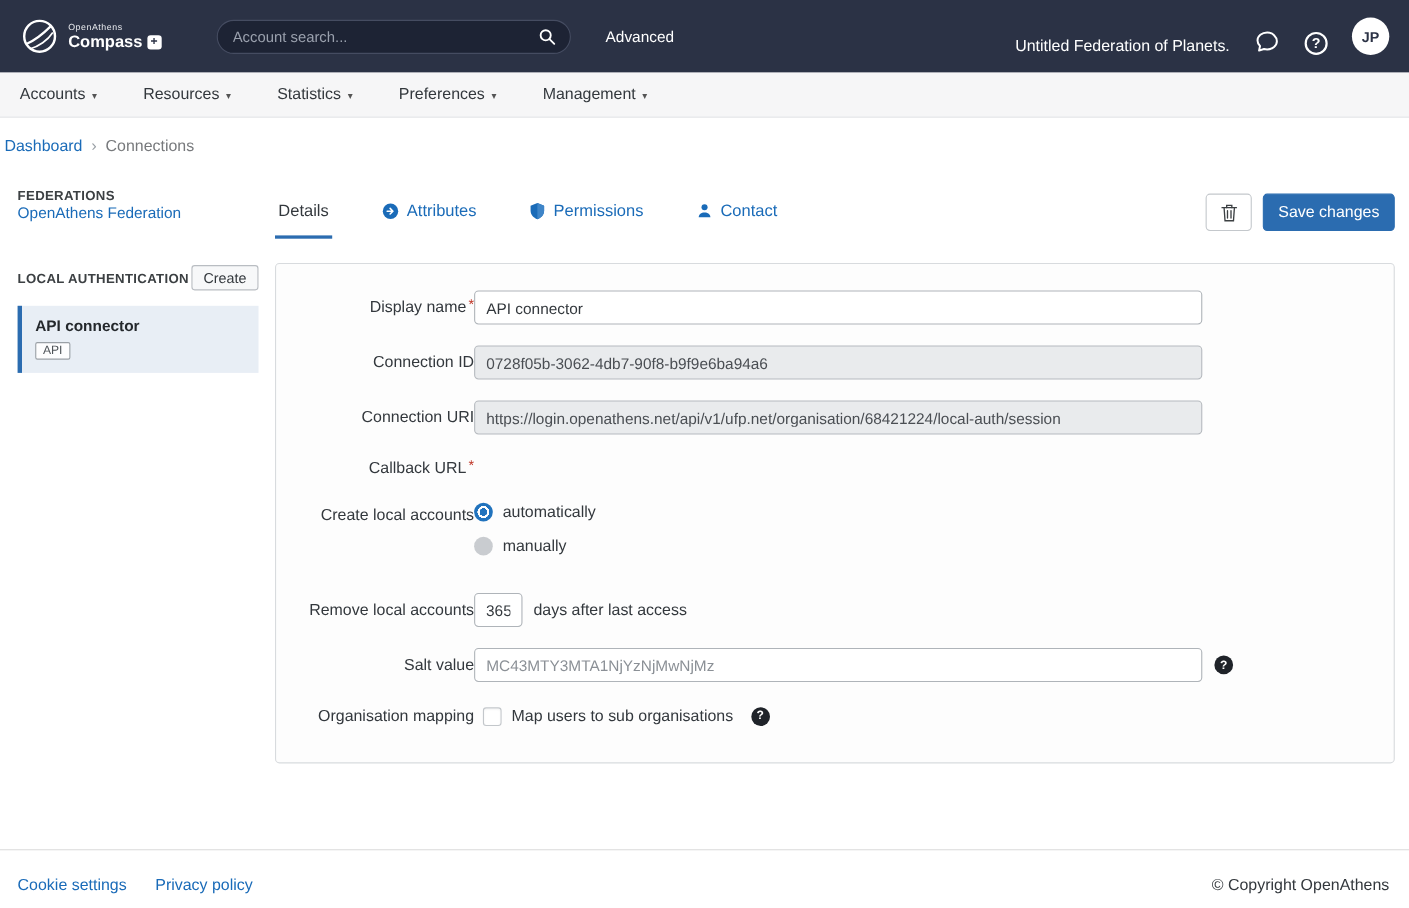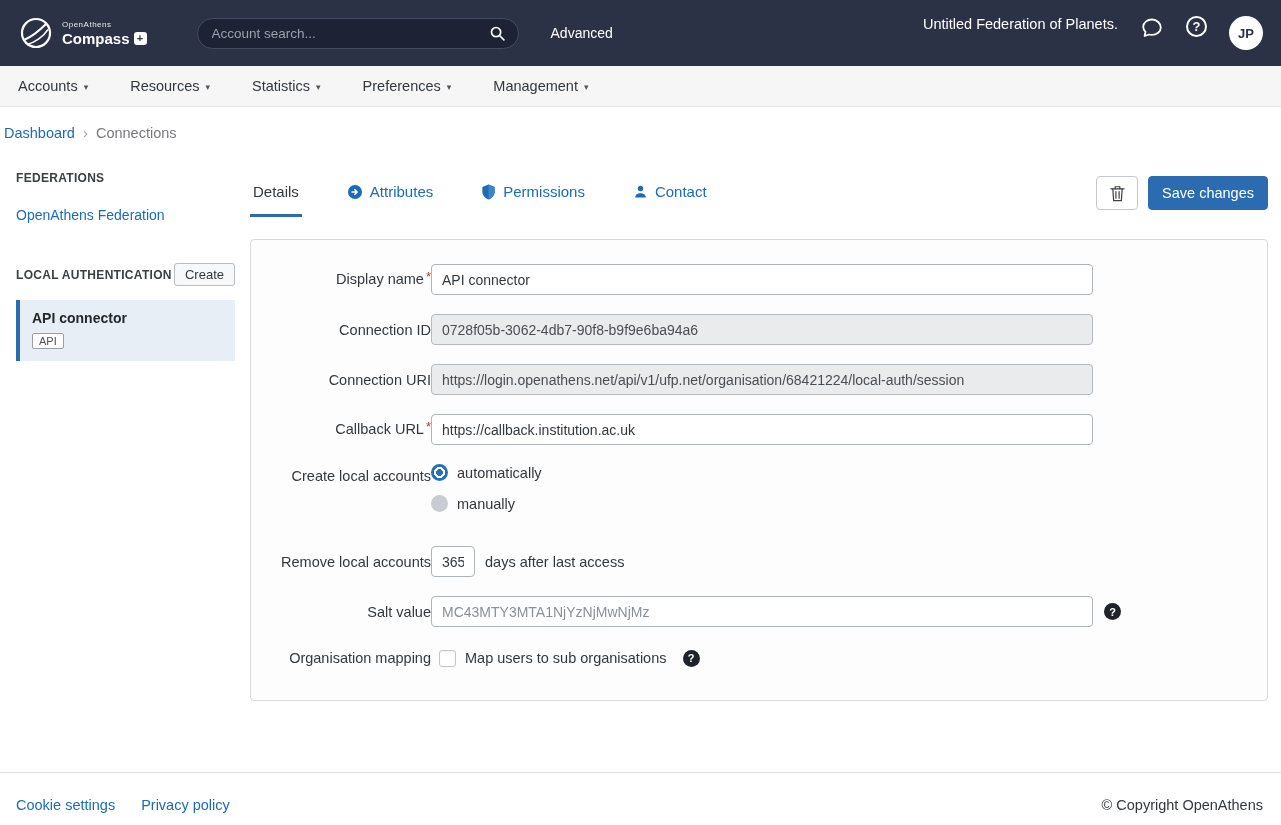--- a/index.html
+++ b/index.html
@@ -28,21 +28,21 @@
     margin-left:50px; width:322px; height:31px; background:#1d2334;
     border:1px solid #454c61; border-radius:16px;
     display:flex; align-items:center; padding:0 12px 0 14px;
   }
   .search-pill input {
     flex:1; background:transparent; border:none; outline:none; color:#e5e7ec; font-size:13.5px;
     font-family:"Liberation Sans",sans-serif;
   }
   .search-pill input::placeholder { color:#9aa0ad; }
   .advanced-link { margin-left:32px; font-size:14px; color:#fff; cursor:pointer; text-decoration:none; }
-  .topbar-right { margin-left:auto; display:flex; align-items:flex-start; gap:22px; }
+  .topbar-right { margin-left:auto; display:flex; align-items:flex-end; gap:22px; }
   .federation-name { font-size:14.5px; color:#fff; }
   .icon-btn { background:none; border:none; cursor:pointer; display:flex; align-items:center; }
   .topbar-help {
     width:21px; height:21px; border:2px solid #fff; border-radius:50%;
     color:#fff; font-size:13px; font-weight:700;
     display:inline-flex; align-items:center; justify-content:center;
   }
   .avatar {
     width:34px; height:34px; border-radius:50%; background:#fff; color:#2b3245;
     font-size:13px; font-weight:700; display:flex; align-items:center; justify-content:center; cursor:pointer;
@@ -62,21 +62,21 @@
   .bc-sep { color:#9aa0a6; font-size:15px; }
   .bc-current { color:#77797c; }
 
   
   .content { flex:1 1 auto; display:flex; padding:0 13px 0 16px; min-height:0; }
   .sidebar { width:219px; flex:0 0 auto; padding-top:16px; }
   .main { flex:1; margin-left:15px; min-width:0; }
 
   
   .side-heading { font-size:12px; font-weight:700; letter-spacing:.3px; color:#3c4043; }
-  .federation-link { display:block; margin-top:22px; font-size:14px; color:#1a6bb8; cursor:pointer; }
+  .federation-link { display:block; font-size:14px; color:#1a6bb8; cursor:pointer; }
   .local-auth-row { margin-top:40px; display:flex; align-items:center; justify-content:space-between; }
   .create-btn {
     font-size:13px; color:#33383d; background:#f7f8f9; border:1px solid #b9bdc2;
     border-radius:3px; padding:3px 10px; cursor:pointer; font-family:"Liberation Sans",sans-serif;
   }
   .connection-item {
     margin-top:14px; background:#e8eef5; border-left:4px solid #2b6cb0;
     padding:10px 12px 12px 12px; cursor:pointer;
   }
   .connection-name { font-size:14px; font-weight:700; color:#24282c; }
@@ -312,21 +312,20 @@
 
       <div class="form-row">
         <label class="form-label">Connection URI</label>
         <input class="text-input" type="text" disabled="" value="https://login.openathens.net/api/v1/ufp.net/organisation/68421224/local-auth/session" style="">
       </div>
 
       <div class="form-row">
         <label class="form-label">
           <span>Callback URL</span><span class="req">*</span>
         </label>
-        <input class="text-input" type="text" value="https://callback.institution.ac.uk" style="">
       </div>
 
 
       <div class="form-row radio-row">
         <label class="form-label">Create local accounts</label>
         <div class="radio-group">
           <span class="check-option">
             <span class="radio selected"></span>
             <span>automatically</span>
           </span>

